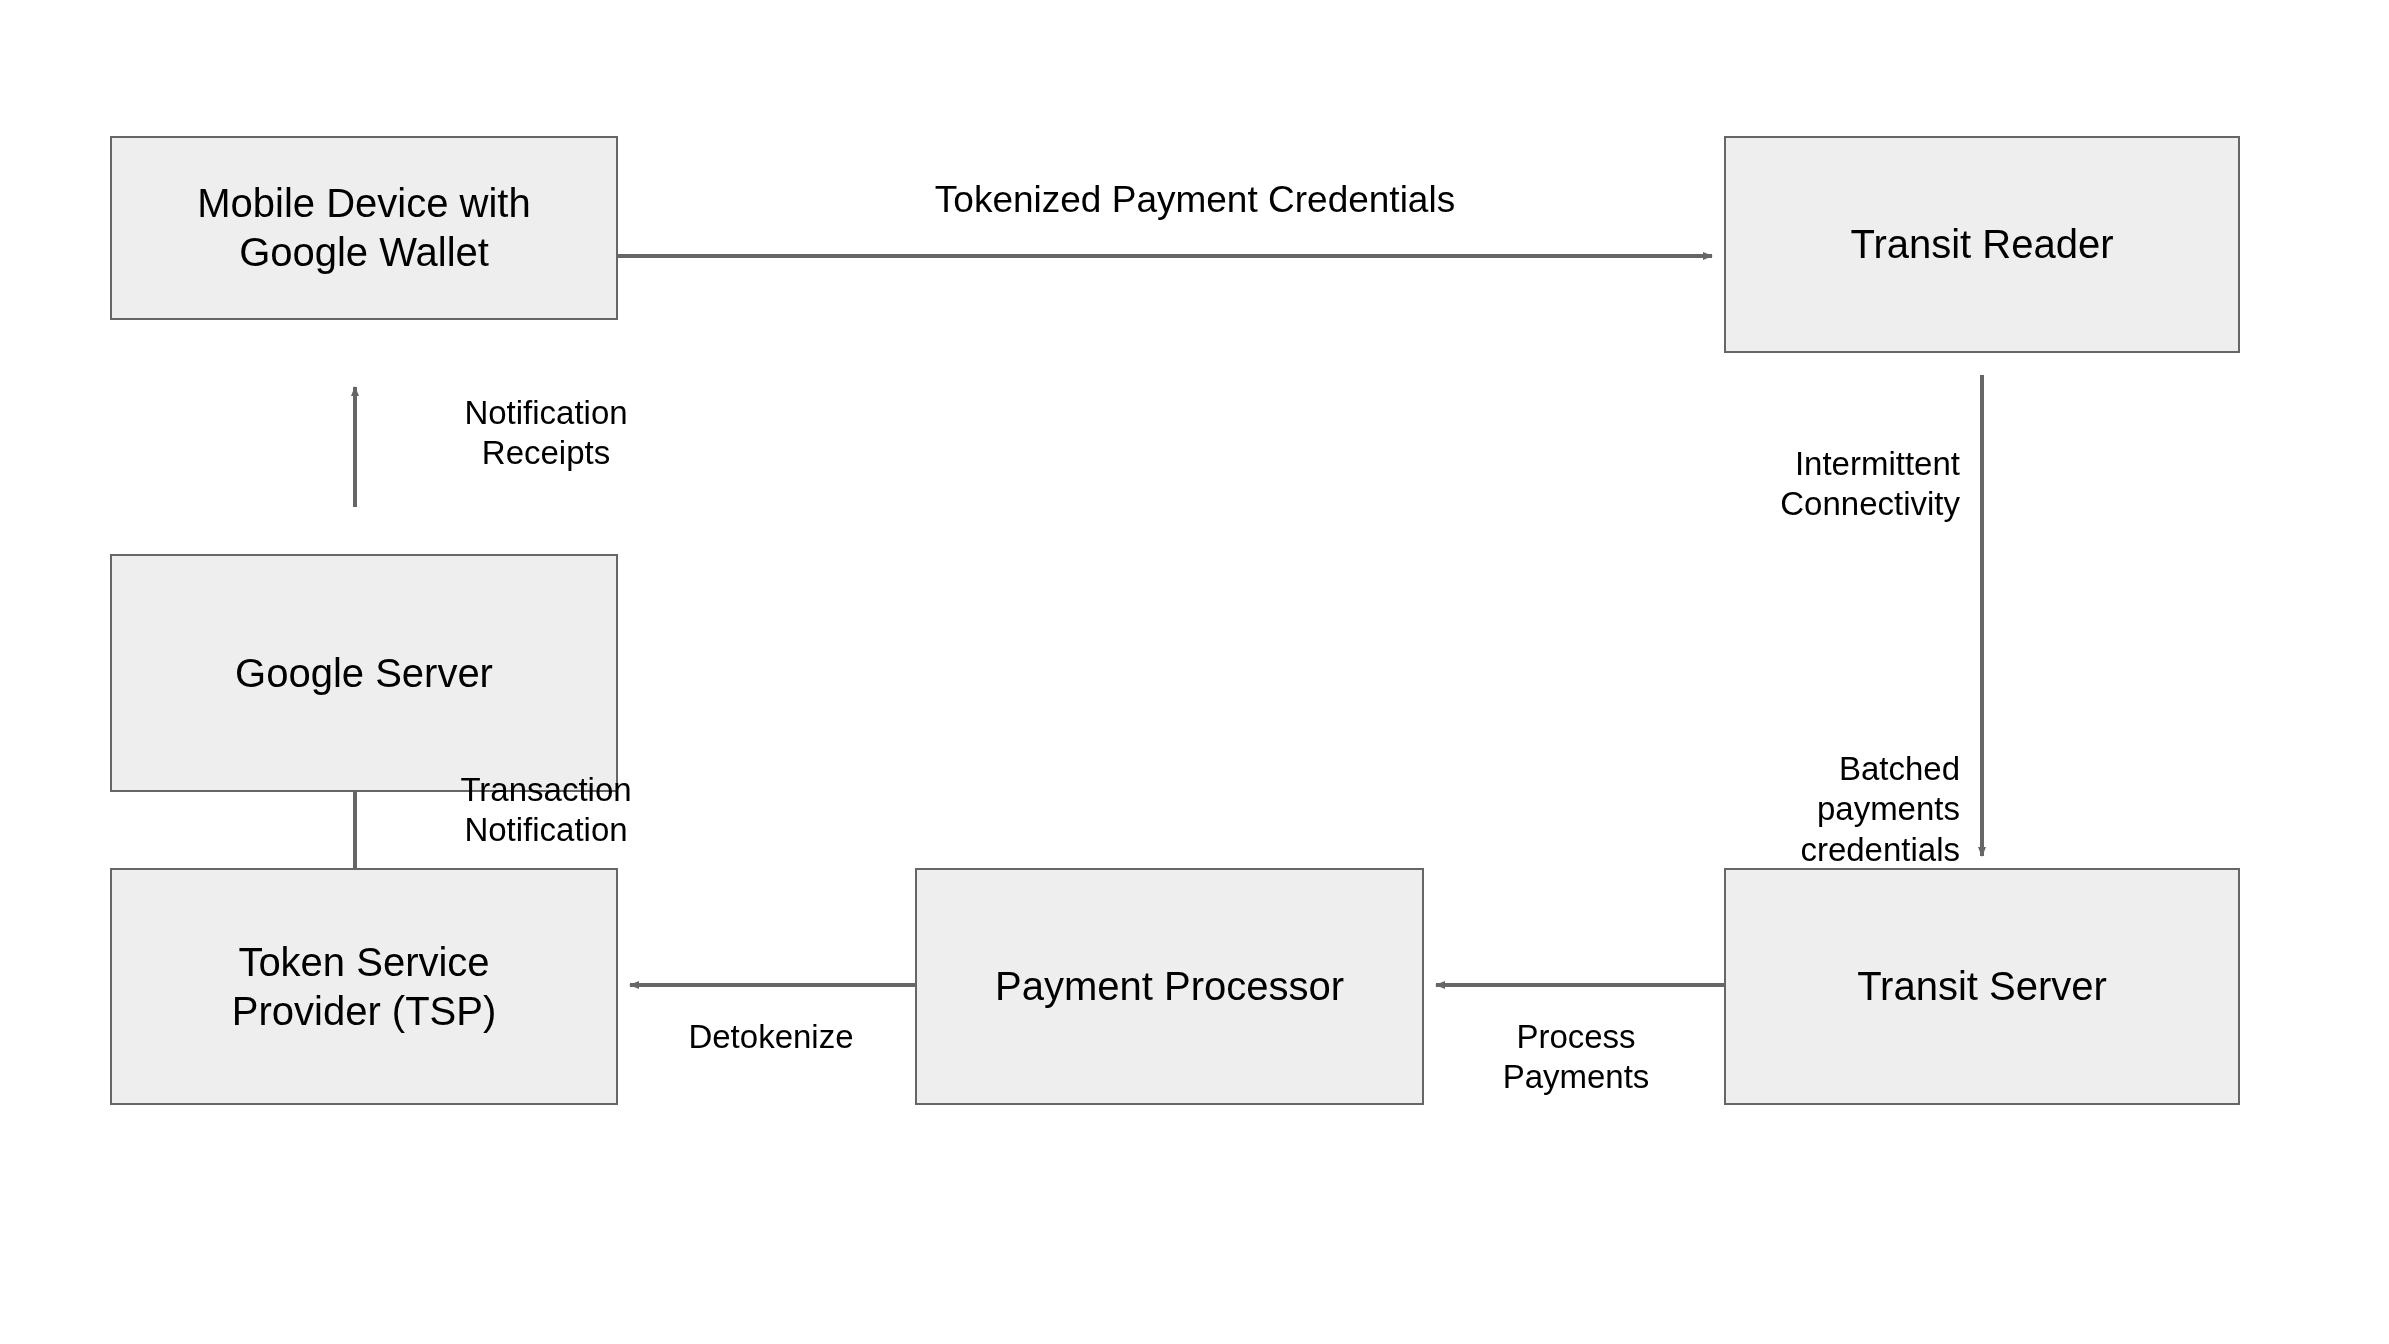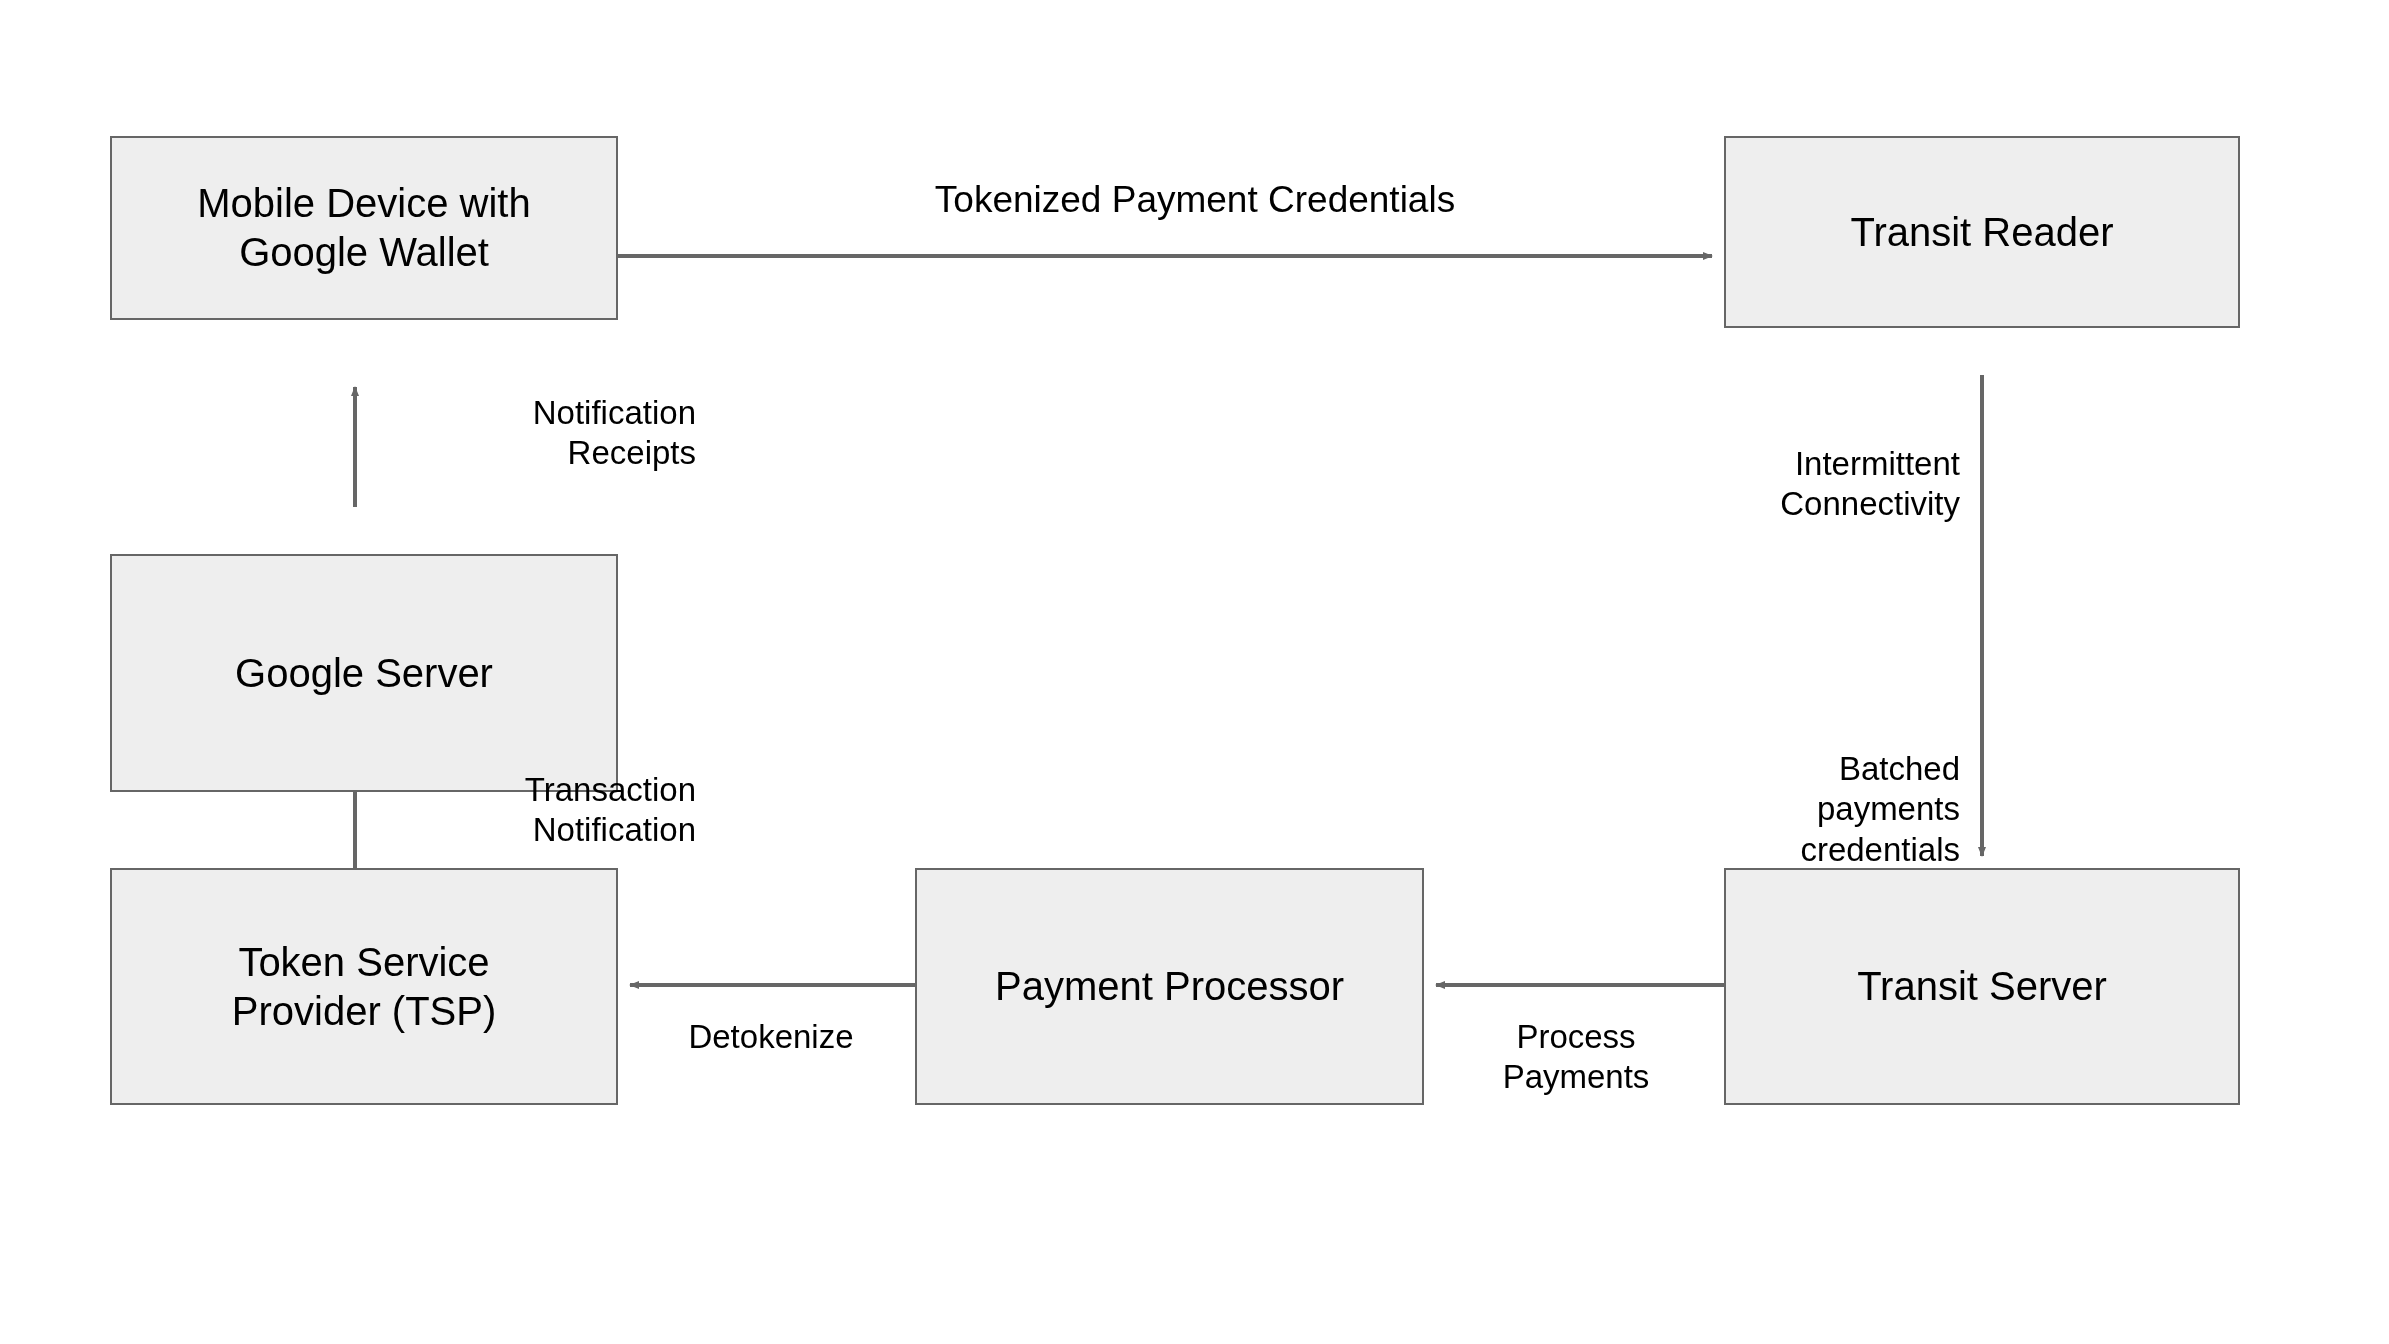--- a/index.html
+++ b/index.html
@@ -39,21 +39,21 @@
   .edge-label {
     position: absolute;
     font-weight: normal;
     color: #000000;
     font-size: 33px;
     line-height: 1.22;
     white-space: pre-line;
     z-index: 3;
   }
   .edge-label.center { text-align: center; }
-  .edge-label.left   { text-align: right; }
+  .edge-label.left   { text-align: center; }
   .edge-label.right  { text-align: right; margin-top: 47px; }
 
   svg.edges {
     position: absolute;
     left: 0; top: 0;
     width: 2389px;
     height: 1344px;
     z-index: 1;
     overflow: visible;
   }
@@ -91,21 +91,21 @@
     </g>
 
     <g>
       <line x1="355" y1="507" x2="355" y2="387" stroke="#666666" stroke-width="4" marker-end="url(#arrowhead)"></line>
     </g>
   </svg>
 
   <div class="node" style="left:110px; top:136px; width:508px; height:184px;">Mobile Device with
 Google Wallet</div>
 
-  <div class="node" style="left:1724px; top:136px; width:516px; height:192px;">Transit Reader</div>
+  <div class="node" style="left:1724px; top:136px; width:516px; height:217px;">Transit Reader</div>
 
   <div class="node" style="left:110px; top:507px; width:508px; height:238px;margin-top:47px;">Google Server</div>
 
   <div class="node" style="left:915px; top:868px; width:509px; height:237px;">Payment Processor</div>
 
   <div class="node" style="left:110px; top:868px; width:508px; height:237px;">Token Service
 Provider (TSP)</div>
 
   <div class="node" style="left:1724px; top:868px; width:516px; height:237px;">Transit Server</div>
 

